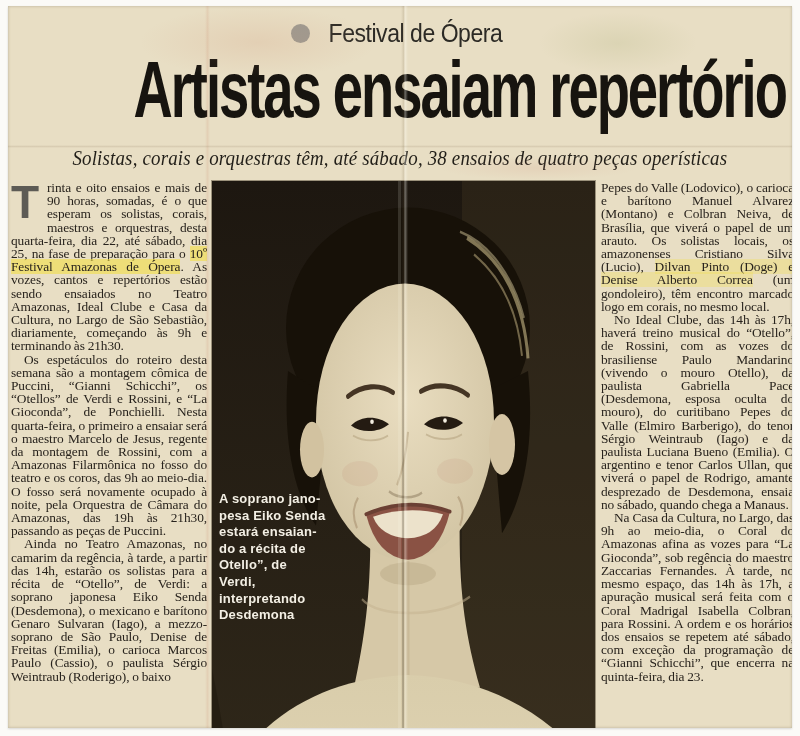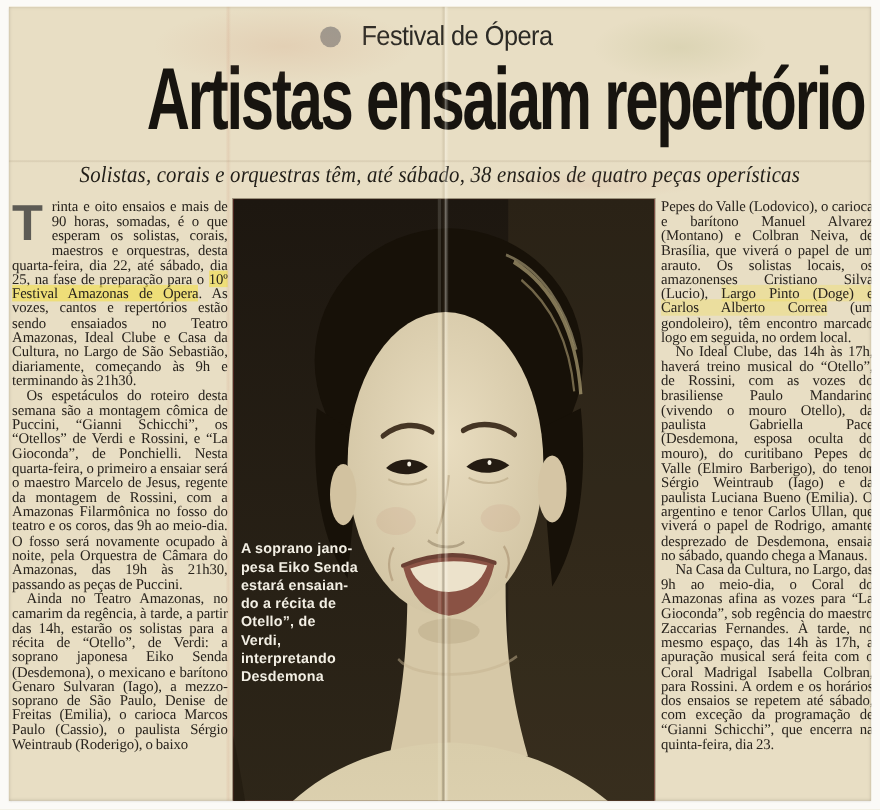--- a/index.html
+++ b/index.html
@@ -171,21 +171,21 @@
 pesa Eiko Senda
 estará ensaian-
 do a récita de
 Otello”, de
 Verdi,
 interpretando
 Desdemona</div>
     </div>
 
     <div class="col col-right">
-      <p><span>Pepes do Valle (Lodovico), o carioca e barítono Manuel Alvarez (Montano) e Colbran Neiva, de Brasília, que viverá o papel de um arauto. Os solistas locais, os amazonenses Cristiano Silva (Lucio), </span><span class="hl2">Largo Pinto (Doge) e Carlos Alberto Correa</span><span> (um gondoleiro), têm encontro marcado logo em seguida, no ordem local.</span></p>
+      <p><span>Pepes do Valle (Lodovico), o carioca e barítono Manuel Alvarez (Montano) e Colbran Neiva, de Brasília, que viverá o papel de um arauto. Os solistas locais, os amazonenses Cristiano Silva (Lucio), </span><span class="hl2">Dilvan Pinto (Doge) e Denise Alberto Correa</span><span> (um gondoleiro), têm encontro marcado logo em corais, no mesmo local.</span></p>
       <p>No Ideal Clube, das 14h às 17h, haverá treino musical do “Otello”, de Rossini, com as vozes do brasiliense Paulo Mandarino (vivendo o mouro Otello), da paulista Gabriella Pace (Desdemona, esposa oculta do mouro), do curitibano Pepes do Valle (Elmiro Barberigo), do tenor Sérgio Weintraub (Iago) e da paulista Luciana Bueno (Emilia). O argentino e tenor Carlos Ullan, que viverá o papel de Rodrigo, amante desprezado de Desdemona, ensaia no sábado, quando chega a Manaus.</p>
       <p>Na Casa da Cultura, no Largo, das 9h ao meio-dia, o Coral do Amazonas afina as vozes para “La Gioconda”, sob regência do maestro Zaccarias Fernandes. À tarde, no mesmo espaço, das 14h às 17h, a apuração musical será feita com o Coral Madrigal Isabella Colbran, para Rossini. A ordem e os horários dos ensaios se repetem até sábado, com exceção da programação de “Gianni Schicchi”, que encerra na quinta-feira, dia 23.</p>
     </div>
 
     <div class="ghost ghost-1"></div>
     <div class="ghost ghost-2"></div>
     <div class="ghost ghost-3"></div>
     <div class="crease crease-v-main"></div>
     <div class="crease crease-v-left"></div>
     <div class="crease crease-h"></div>

